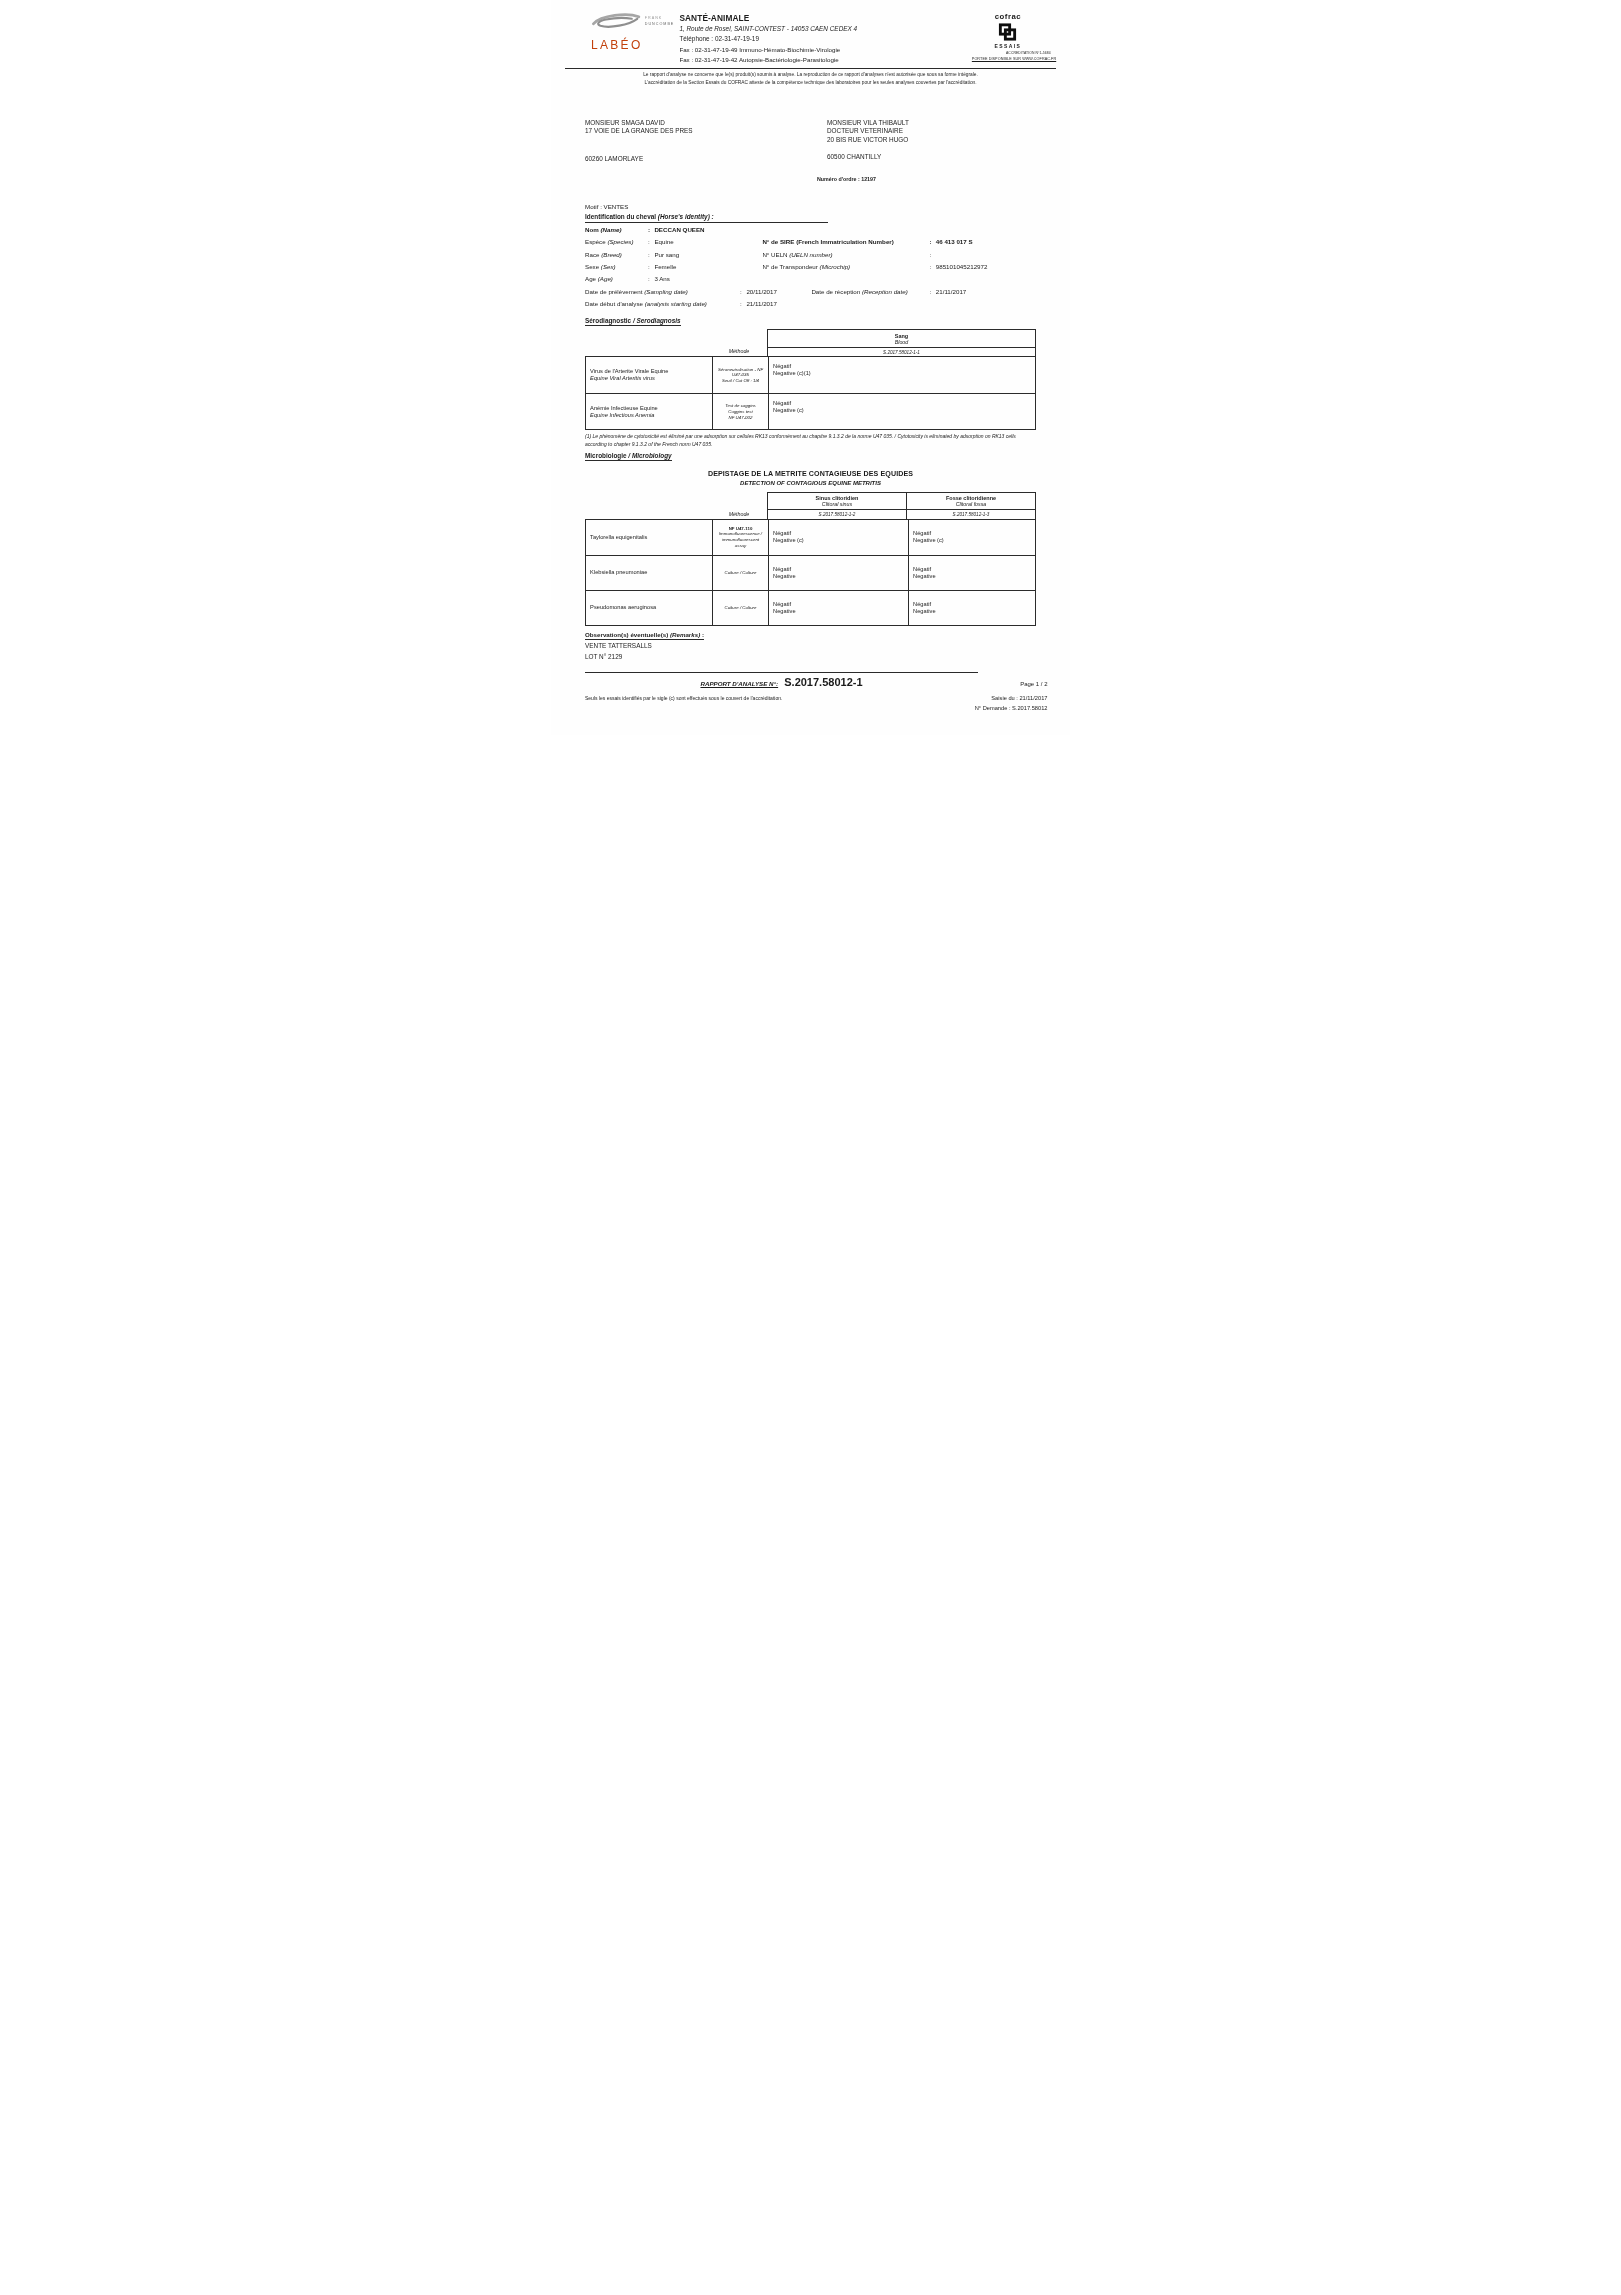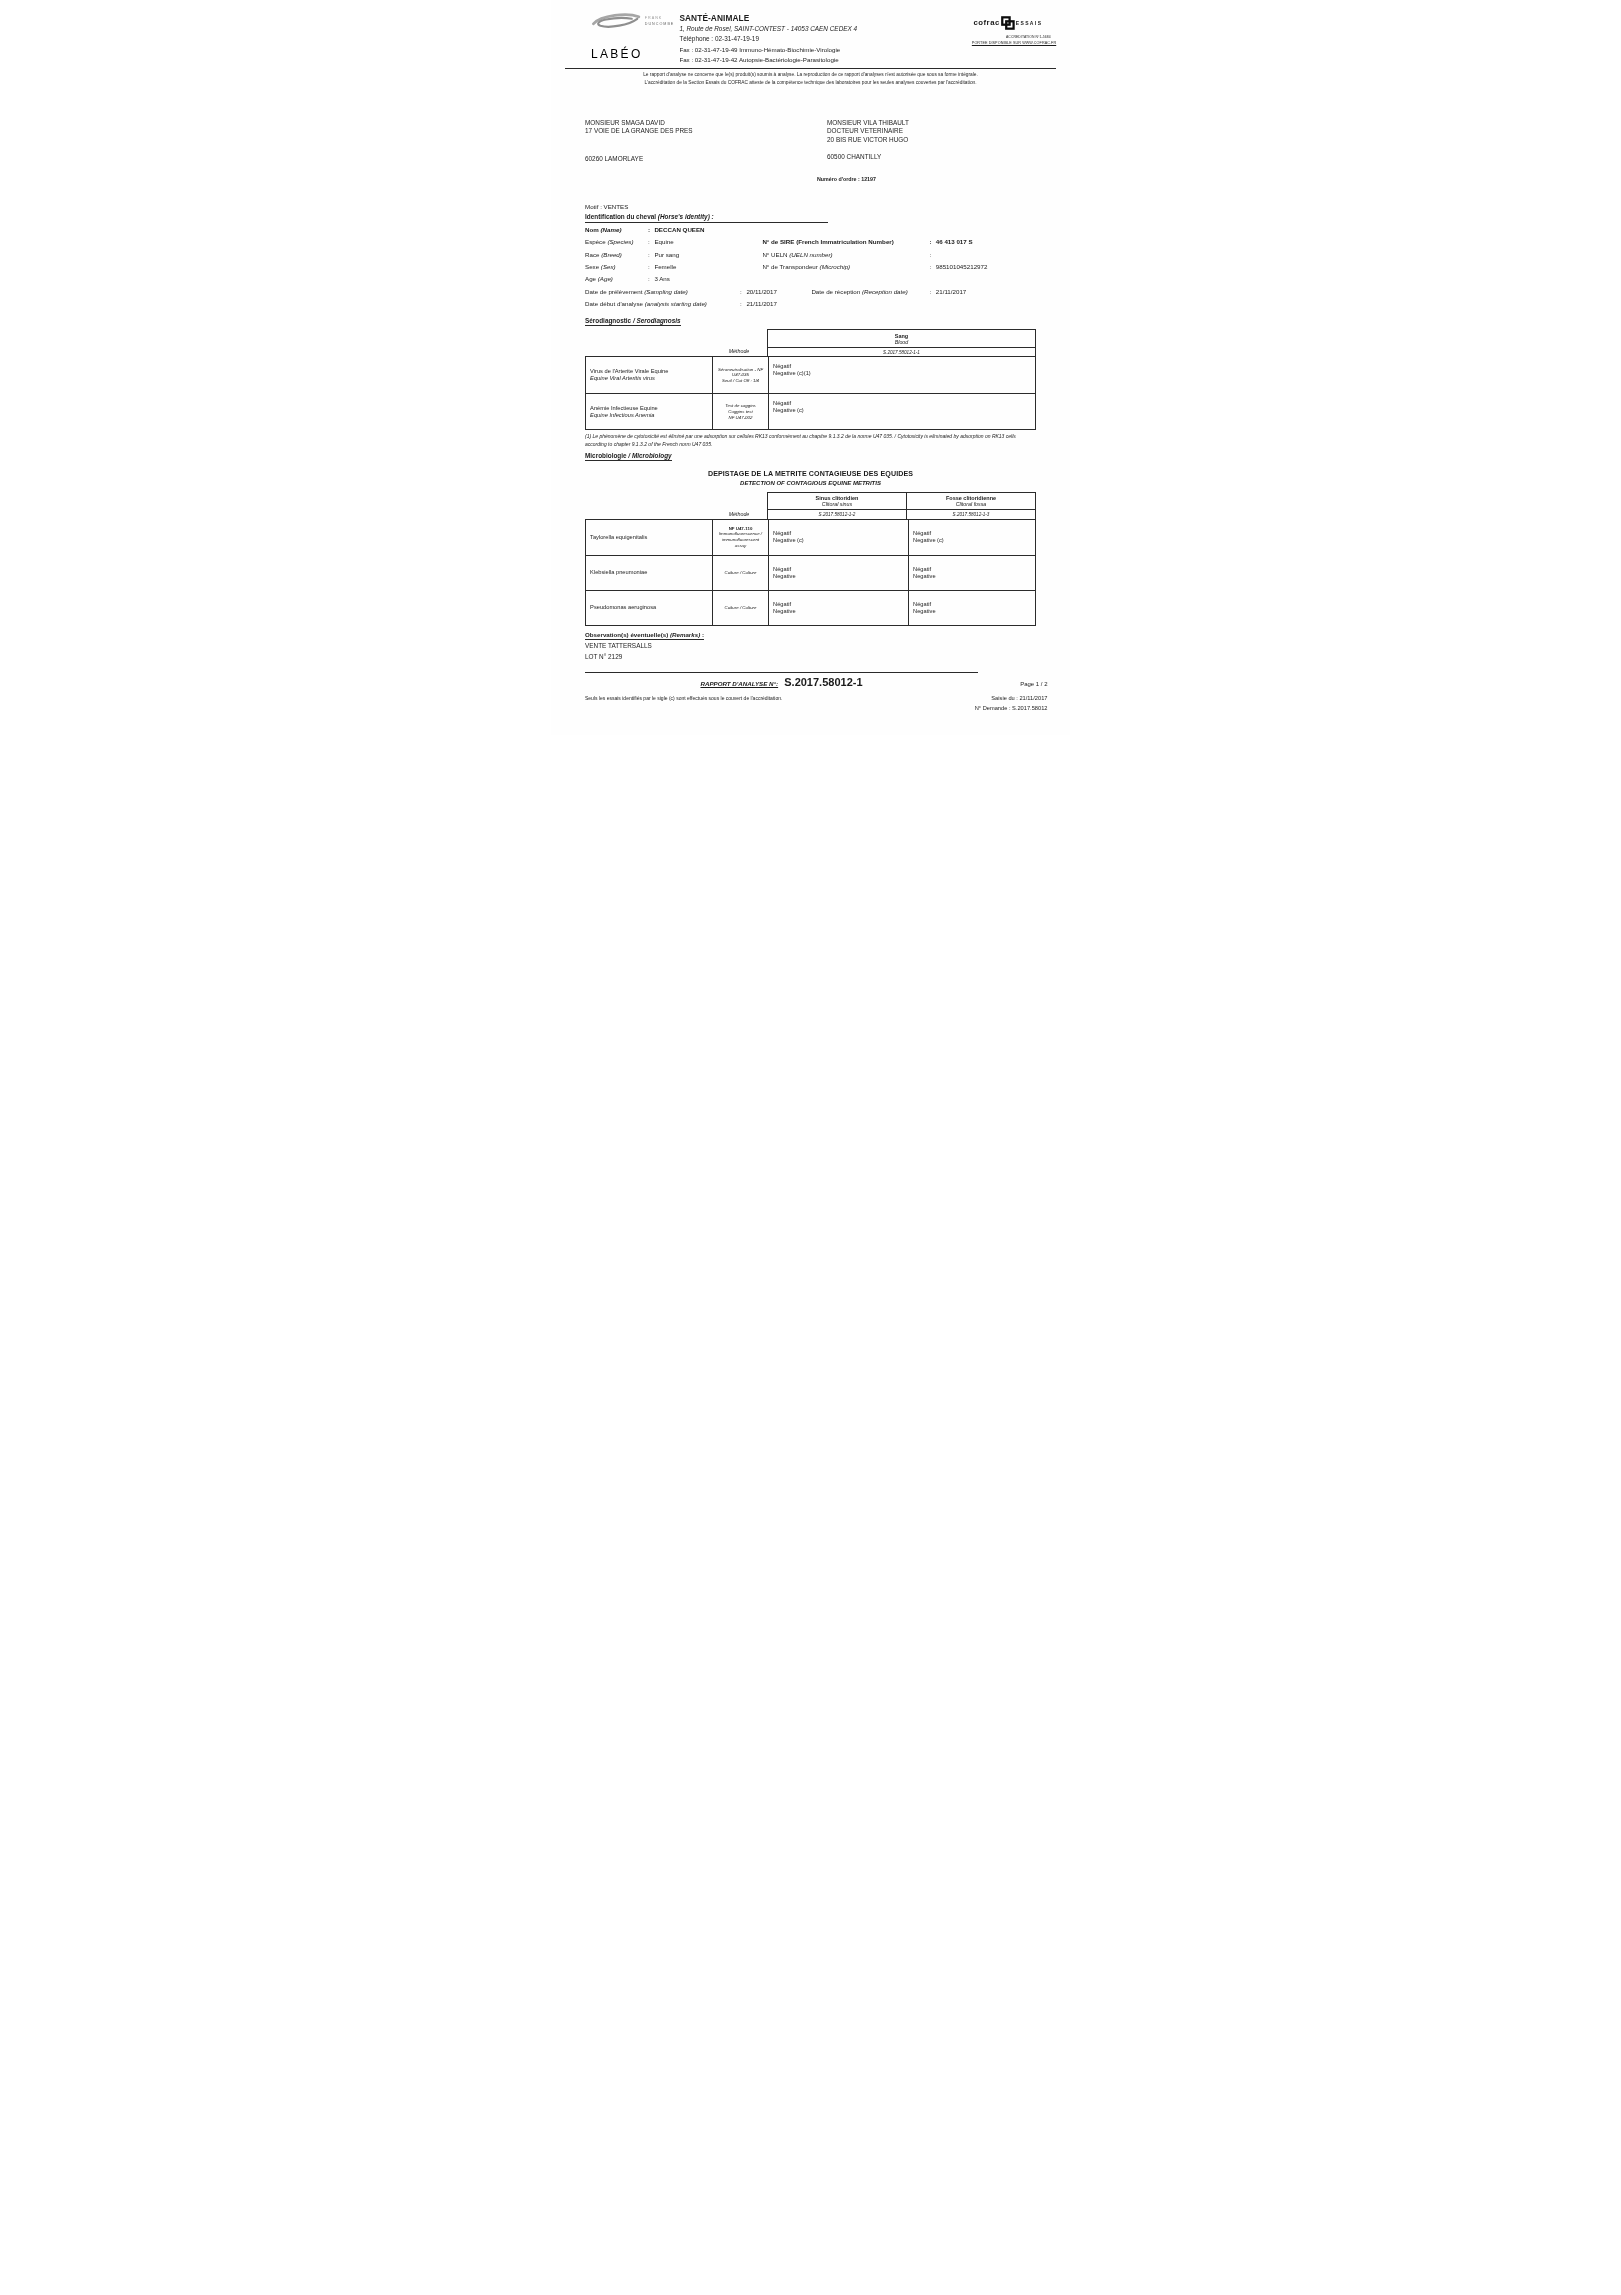--- a/index.html
+++ b/index.html
@@ -10,30 +10,30 @@
   .i { font-style:italic; }
 
   
   .doc-header { display:flex; padding:12px 13.8px 2.8px 40px; }
   .logo-block { width:82px; flex:none; }
   .logo-top { display:flex; align-items:center; gap:2.8px; }
   .swoosh { width:51px; height:19px; flex:none; }
   .brand-sub { font-size:3.7px; letter-spacing:1px; line-height:1.5; }
   .brand-frank { color:#9a9a9a; }
   .brand-duncombe { color:#666; }
-  .labeo-word { font-size:12px; letter-spacing:2.3px; color:#000000; margin-top:16px; font-weight:400; }
+  .labeo-word { font-size:12px; letter-spacing:2.3px; color:#c2410c; margin-top:7px; font-weight:400; }
 
   .header-center { flex:1; padding-left:6.4px; padding-top:0.9px; }
   .lab-title { font-size:8.3px; font-weight:bold; letter-spacing:0.1px; }
   .lab-address { font-size:6.4px; font-style:italic; margin-top:2.3px; }
   .lab-phone { font-size:6.4px; margin-top:2.8px; }
   .lab-fax { font-size:6.2px; margin-top:3.7px; }
 
   .cofrac-block { width:138px; flex:none; display:flex; flex-direction:column; align-items:flex-end; }
-  .cofrac-inner { width:69px; margin-right:13.8px; display:flex; flex-direction:row; align-items:center; }
+  .cofrac-inner { width:69px; margin-right:13.8px; display:flex; flex-direction:column; align-items:center; }
   .cofrac-word { font-size:7.8px; font-weight:bold; letter-spacing:0.5px; }
   .cofrac-knot { width:21px; height:20px; margin-top:0.9px; }
   .cofrac-essais { font-size:5px; font-weight:bold; letter-spacing:1.4px; margin-top:0.9px; }
   .cofrac-accr { font-size:3.4px; margin-top:2.3px; margin-right:5.5px; letter-spacing:0.1px; }
   .cofrac-portee { font-size:3.7px; margin-top:1.8px; text-decoration:underline; white-space:nowrap; letter-spacing:0.1px; }
 
   .header-rule { margin:1.8px 13.8px 0 13.8px; border-top:0.9px solid #2a2a2a; }
   .disclaimer { text-align:center; font-size:4.8px; line-height:1.55; margin-top:2.3px; padding:0 15.6px; color:#1f1f1f; }
 
   

